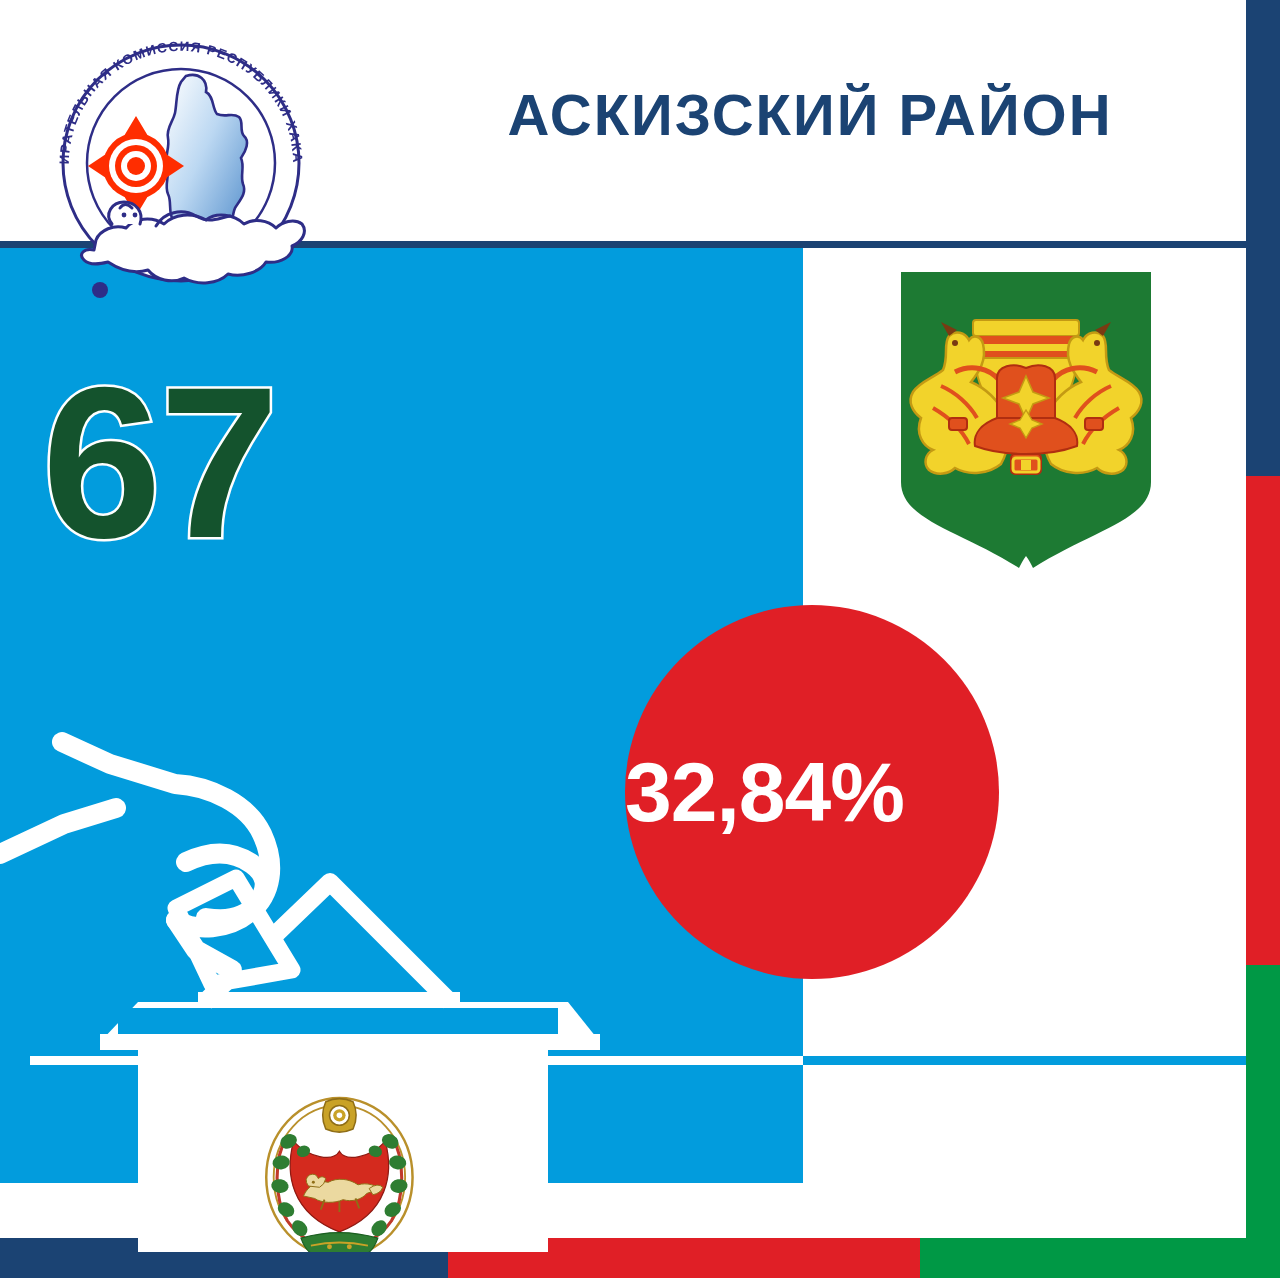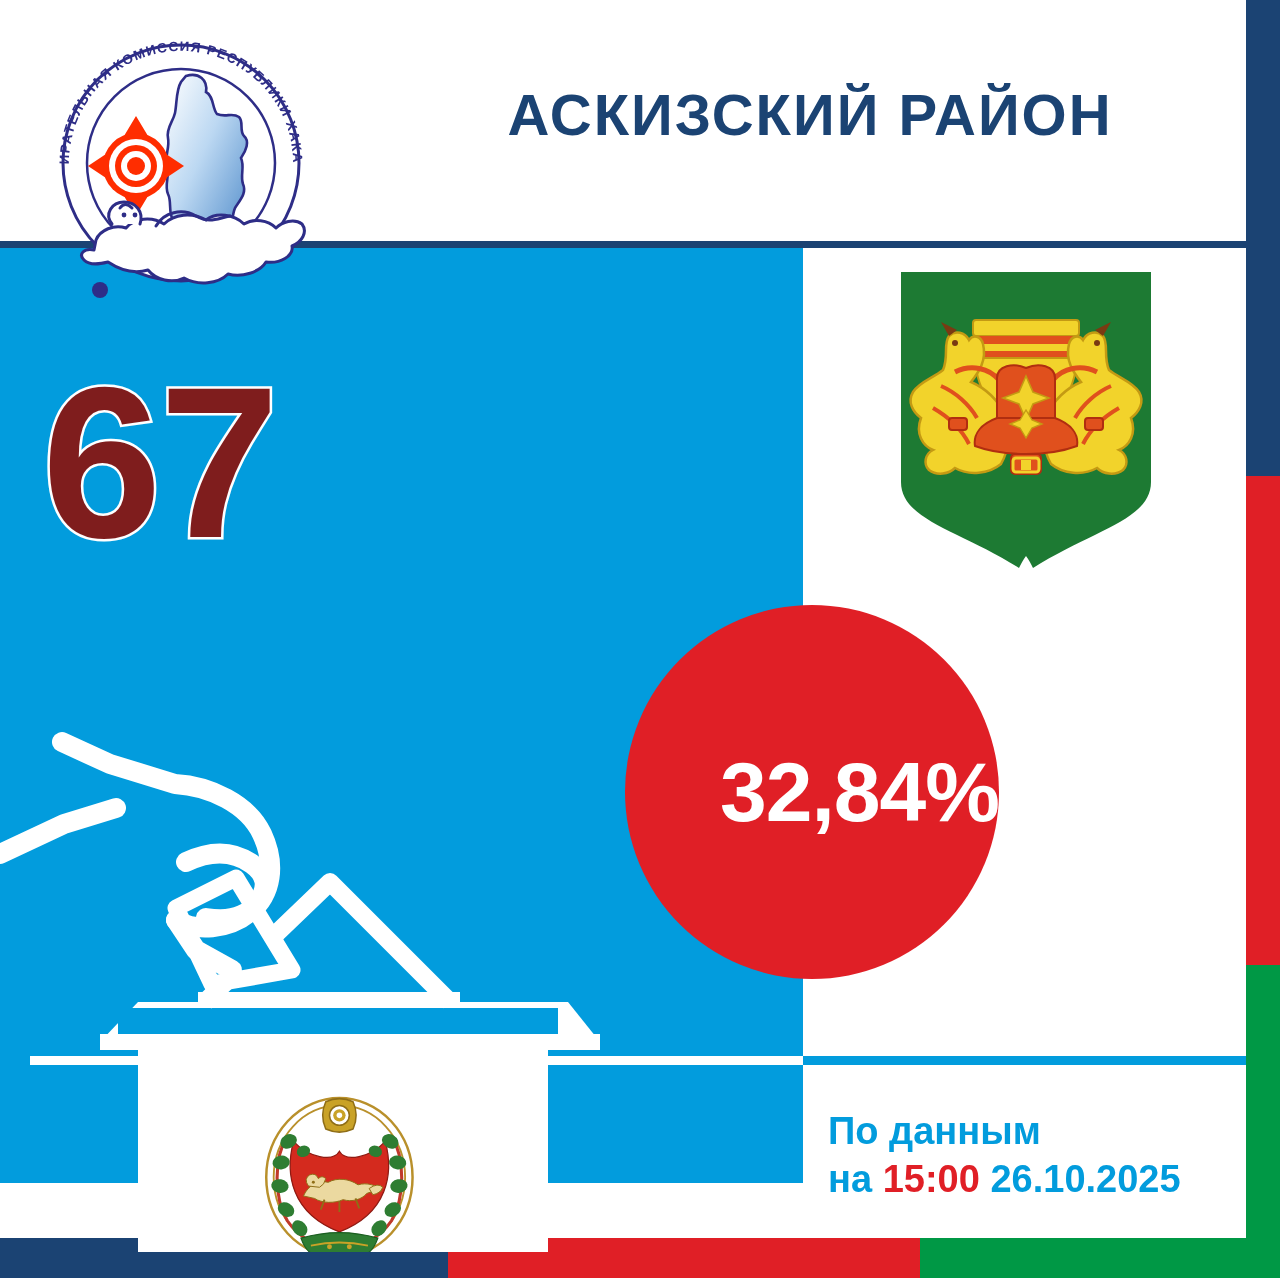--- a/index.html
+++ b/index.html
@@ -96,21 +96,21 @@
     z-index: 6;
   }
 
   
   .big-number {
     position: absolute;
     left: 42px;
     top: 355px;
     font-size: 215px;
     font-weight: bold;
-    color: #7f1d1d;
+    color: #14532d;
     line-height: 1;
     letter-spacing: -2px;
     -webkit-text-stroke: 5px #ffffff;
     paint-order: stroke fill;
   }
   .voters-label {
     position: absolute;
     left: 28px;
     top: 592px;
     font-size: 68px;
@@ -124,21 +124,21 @@
   .turnout-circle {
     position: absolute;
     left: 625px;
     top: 605px;
     width: 374px;
     height: 374px;
     border-radius: 50%;
     background: #E01F26;
     display: flex;
     align-items: center;
-    justify-content: flex-end;
+    justify-content: flex-start;
     z-index: 5;
   }
   .turnout-value {
     color: #ffffff;
     font-size: 84px;
     font-weight: bold;
     letter-spacing: -1px;
     line-height: 1;
   }
 
@@ -382,22 +382,14 @@
                  C150 186 168 184 184 178 C186 166 178 156 162 150 Z" fill="#E0501D" stroke="#B02E10" stroke-width="2"></path>
         <path d="M133 108 l7 16 l16 6 l-16 6 l-7 16 l-7 -16 l-16 -6 l16 -6 Z" fill="#F2D32B" stroke="#C49A13" stroke-width="1.6"></path>
         <path d="M133 142 l6 10 l10 4 l-10 4 l-6 10 l-6 -10 l-10 -4 l10 -4 Z" fill="#F2D32B" stroke="#C49A13" stroke-width="1.4"></path>
         <rect x="118" y="186" width="30" height="20" rx="4" fill="#E0501D" stroke="#B02E10" stroke-width="2"></rect>
         <rect x="120" y="190" width="26" height="14" rx="3" fill="none" stroke="#F2D32B" stroke-width="3"></rect>
         <rect x="128" y="192" width="10" height="10" fill="#F2D32B"></rect>
       </g>
     </svg>
   </div>
 
-  <div class="footer-note">
-    <div><span>По данным</span></div>
-    <div>
-      <span>на</span>
-      <span class="time">15:00</span>
-      <span>26.10.2025</span>
-    </div>
-  </div>
 
 </div>
 
 </body></html>

